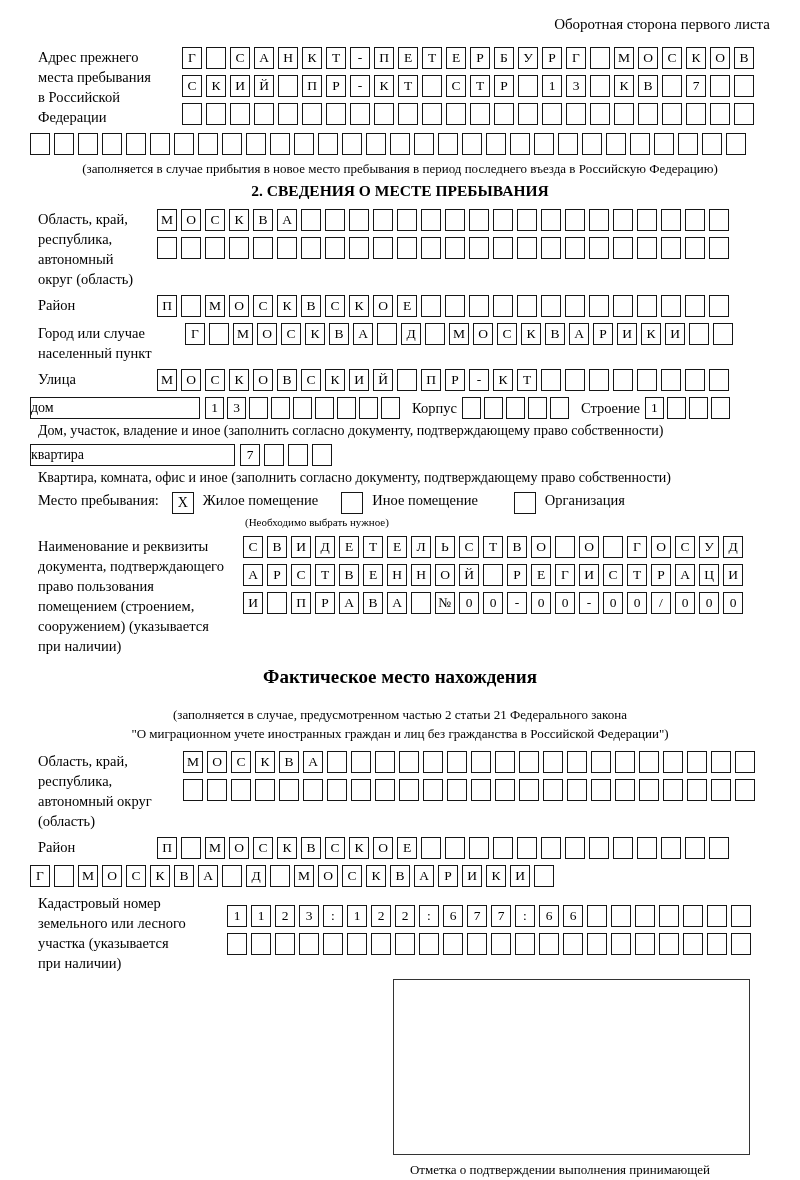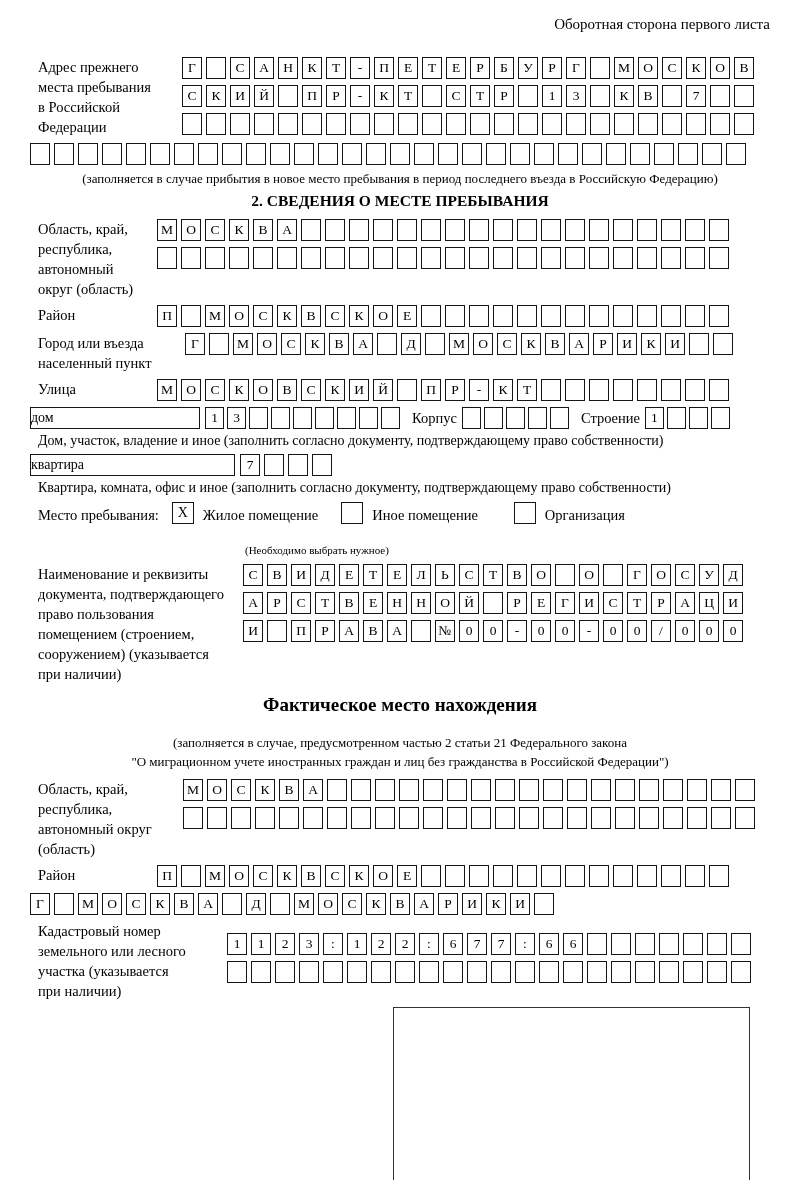--- a/index.html
+++ b/index.html
@@ -30,21 +30,21 @@
   .sec-title { font-weight:bold; text-align:center; font-size:15.5px; margin:4px 0 9px; }
   .sub-title { font-weight:bold; text-align:center; font-size:19px; margin:10px 0 17px; }
 
   .house-row { display:flex; align-items:flex-start; margin:2px 0 4px; }
   .namebox { box-sizing:border-box; height:22px; border:1.5px solid #161616; text-align:left;
              font-size:14px; line-height:19px; flex-shrink:0; }
   .dom-box { width:170px; margin-right:5px; }
   .kv-box  { width:205px; margin-right:5px; }
   .inline-label { font-size:14.5px; line-height:22px; margin:0 5px 0 9px; white-space:nowrap; }
 
-  .stay-row { display:flex; align-items:flex-end; margin:6px 0 20px; font-size:14.5px; }
+  .stay-row { display:flex; align-items:flex-start; margin:6px 0 2px; font-size:14.5px; }
   .stay-row .flabel-inline { padding-left:8px; margin-right:4px; }
   .checkbox { box-sizing:border-box; width:22px; height:22px; border:1.5px solid #161616;
               margin:0 9px; text-align:center; font-size:14px; line-height:19px; flex-shrink:0; }
   .opt-label { margin-right:14px; }
   .stay-note { font-size:11px; margin:2px 0 8px 215px; }
 
   .doc-rows { margin-top:0; }
 
   .note-center { font-size:13px; line-height:19px; text-align:center; white-space:pre-line; margin-bottom:8px; }
 
@@ -53,21 +53,21 @@
   .stamp-box { box-sizing:border-box; width:357px; height:176px; border:1.5px solid #333; margin-left:363px; margin-top:2px; }
   .stamp-caption { width:460px; margin:6px 0 0 300px; text-align:center; font-size:13px; line-height:17.5px; white-space:pre-line; }
 </style>
 </head>
 <body>
 
 <div class="page">
 
   <div class="top-note">Оборотная сторона первого листа</div>
 
-  <div class="frow" style="margin-top:24px;">
+  <div class="frow" style="margin-top:14px;">
     <div class="flabel w-prev">Адрес прежнего
 места пребывания
 в Российской
 Федерации</div>
     <div class="grid">
       <div class="cellrow">
           <span class="cell">Г</span>
           <span class="cell"></span>
           <span class="cell">С</span>
           <span class="cell">А</span>
@@ -267,21 +267,21 @@
         <span class="cell"></span>
         <span class="cell"></span>
         <span class="cell"></span>
         <span class="cell"></span>
         <span class="cell"></span>
         <span class="cell"></span>
       </div>
   </div>
 
   <div class="frow">
-    <div class="flabel w-city">Город или въезда
+    <div class="flabel w-city">Город или случае
 населенный пункт</div>
     <div class="cellrow" style="margin-bottom:0;">
         <span class="cell">Г</span>
         <span class="cell"></span>
         <span class="cell">М</span>
         <span class="cell">О</span>
         <span class="cell">С</span>
         <span class="cell">К</span>
         <span class="cell">В</span>
         <span class="cell">А</span>

